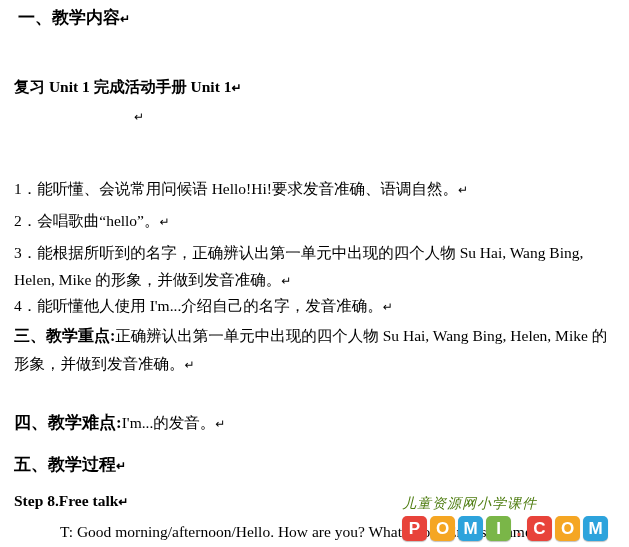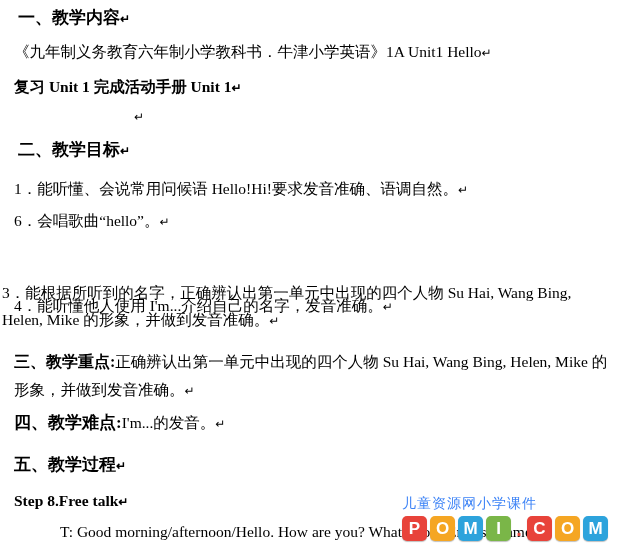--- a/index.html
+++ b/index.html
@@ -58,23 +58,24 @@
     top: 495px;
     width: 224px;
     height: 52px;
   }
   .wm-text {
     position: absolute;
     left: 0px;
     top: 0px;
     font-family: "Liberation Sans", sans-serif;
     font-size: 14px;
-    color: #3b82f6;
+    color: #4d7c0f;
     letter-spacing: 1px;
     white-space: nowrap;
+    font-style: italic;
   }
   .wm-letters {
     position: absolute;
     left: 0px;
     top: 21px;
     display: flex;
     gap: 3px;
   }
   .wm-letter {
     width: 25px;
@@ -103,53 +104,47 @@
 </style>
 </head>
 <body>
 
 <div class="page">
 
   <div class="line heading" style="left:18px; top:8px;">
     <span>一、教学内容</span><span class="pilcrow">↵</span>
   </div>
 
-  <div class="line body-text" style="left:14px; top:43px;">
-    <span>《九年制义务教育六年制小学教科书．牛津小学英语》1A Unit1 Hello</span><span class="pilcrow">↵</span>
-  </div>
 
   <div class="line body-text" style="left:14px; top:78px;font-weight:bold;">
     <span> 复习 Unit 1    完成活动手册 Unit 1</span><span class="pilcrow">↵</span>
   </div>
 
   <div class="line pilcrow" style="left:134px; top:110px;">
     <span>↵</span>
   </div>
 
-  <div class="line heading" style="left:18px; top:140px;">
-    <span>二、教学目标</span><span class="pilcrow">↵</span>
-  </div>
 
   <div class="line body-text" style="left:14px; top:180px;">
     <span>1．能听懂、会说常用问候语 Hello!Hi!要求发音准确、语调自然。</span><span class="pilcrow">↵</span>
   </div>
 
   <div class="line body-text" style="left:14px; top:212px;">
-    <span>6．会唱歌曲“hello”。</span><span class="pilcrow">↵</span>
+    <span>2．会唱歌曲“hello”。</span><span class="pilcrow">↵</span>
   </div>
 
-  <div class="wrap-block" style="left:2px; top:239px; width:600px;margin-top:40px;">
+  <div class="wrap-block" style="left:14px; top:239px; width:600px;">
     <span>3．能根据所听到的名字，正确辨认出第一单元中出现的四个人物 Su Hai, Wang Bing, Helen, Mike 的形象，并做到发音准确。</span><span class="pilcrow">↵</span>
   </div>
 
   <div class="line body-text" style="left:14px; top:297px;">
     <span>4．能听懂他人使用 I'm...介绍自己的名字，发音准确。</span><span class="pilcrow">↵</span>
   </div>
 
-  <div class="wrap-block" style="left:14px; top:348px; width:604px;">
+  <div class="wrap-block" style="left:14px; top:322px; width:604px;">
     <span class="body-text-bold" style="font-size:16px;">三、教学重点:</span><span>正确辨认出第一单元中出现的四个人物 Su Hai, Wang Bing, Helen, Mike 的形象，并做到发音准确。</span><span class="pilcrow">↵</span>
   </div>
 
   <div class="line" style="left:14px; top:413px;">
     <span class="heading">四、教学难点:</span><span class="body-text">I'm...的发音。</span><span class="pilcrow">↵</span>
   </div>
 
   <div class="line heading" style="left:14px; top:455px;">
     <span>五、教学过程</span><span class="pilcrow">↵</span>
   </div>

